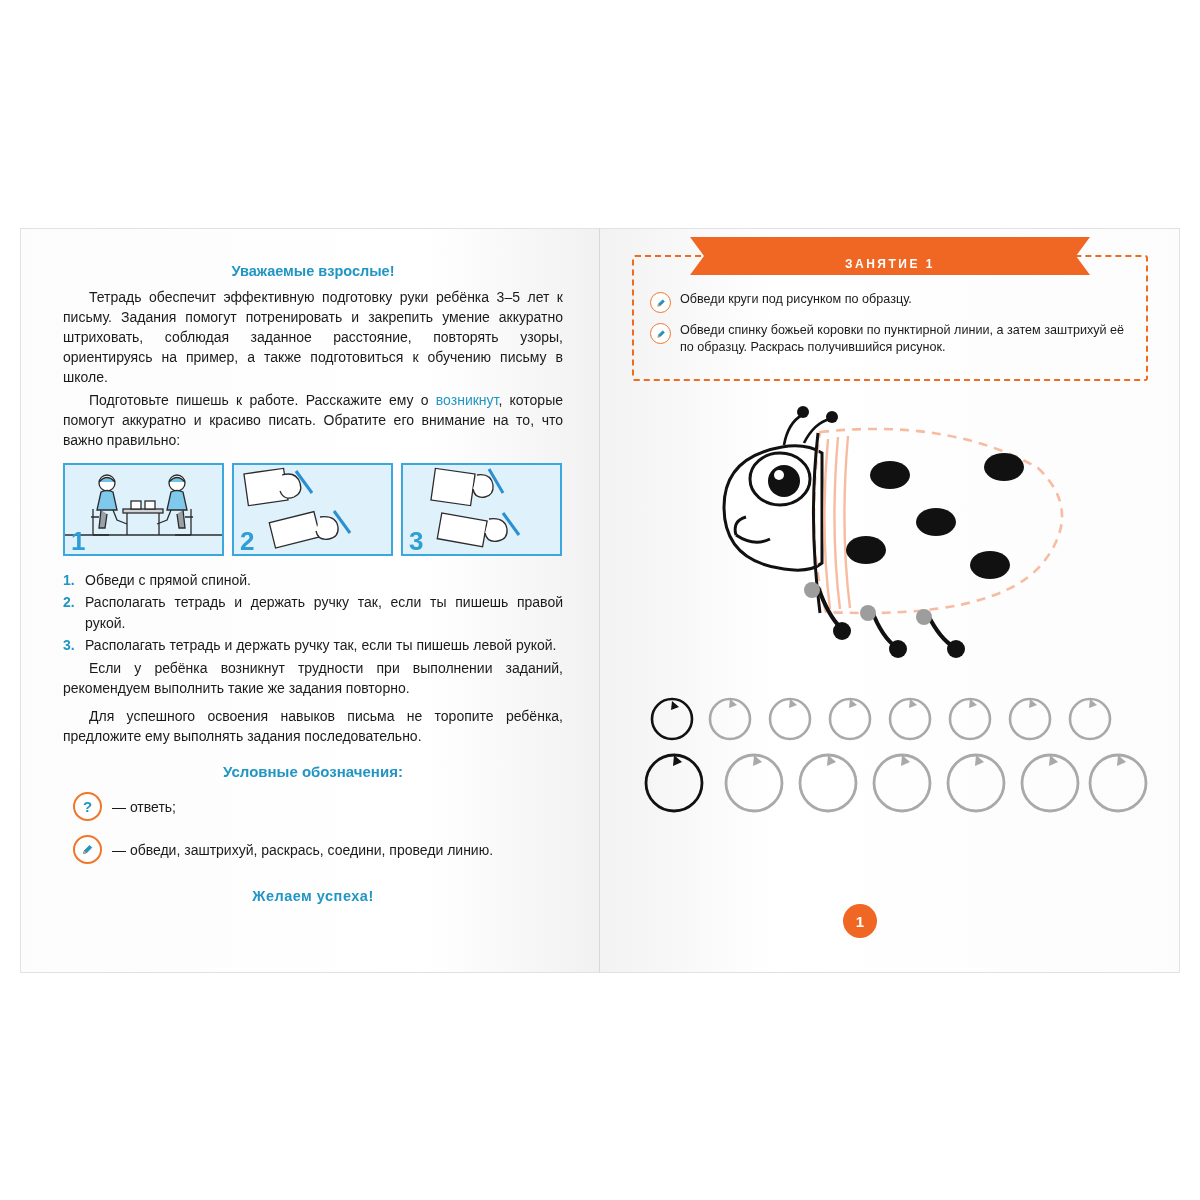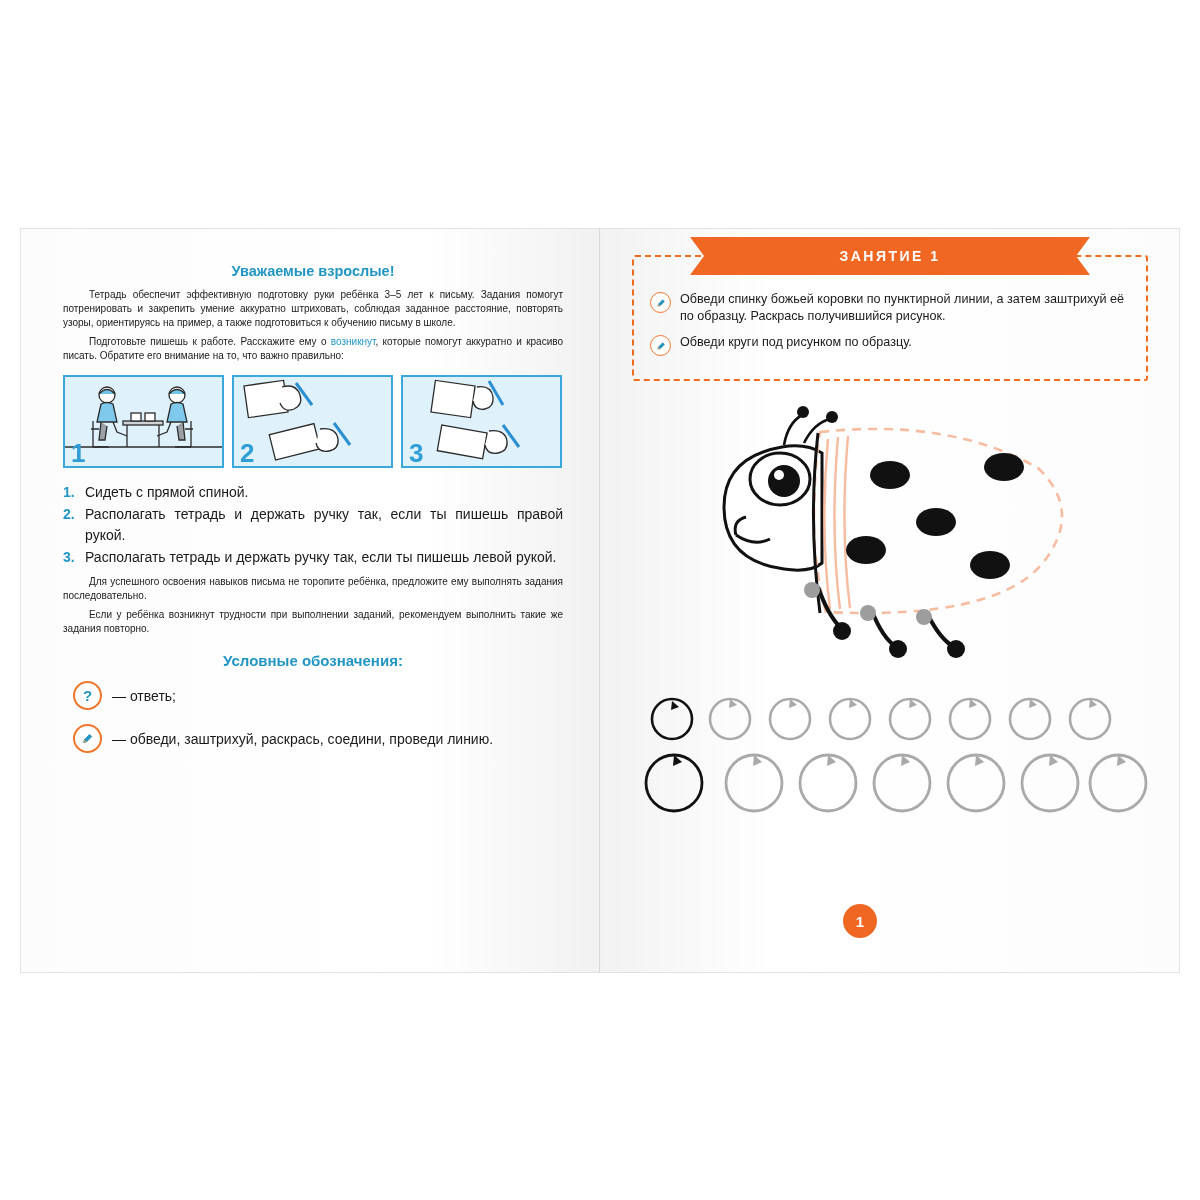--- a/index.html
+++ b/index.html
@@ -57,21 +57,21 @@
     width: 500px;
   }
   .head-blue {
     color: #2196c4;
     font-weight: bold;
     font-size: 14.5px;
     text-align: center;
     margin-bottom: 9px;
   }
   .para {
-    font-size: 10px;
+    font-size: 14px;
     line-height: 1.42;
     color: #1a1a1a;
     text-align: justify;
     margin: 4px 0 4px 0;
   }
   .para.indent { text-indent: 26px; }
   .blue-word { color: #2196c4; }
 
   
   .figs {
@@ -169,26 +169,26 @@
   .ribbon {
     position: absolute;
     left: 50%;
     top: -20px;
     transform: translateX(-50%);
     width: 400px;
     height: 38px;
   }
   .ribbon .label {
     position: absolute;
-    left: 0; top: 0;
+    left: 0; top: 8px;
     width: 100%; height: 100%;
     display: flex; align-items: center; justify-content: center;
     color: #ffffff;
     font-weight: bold;
-    font-size: 14px;
+    font-size: 12px;
     letter-spacing: 2.5px;
   }
   .task-item {
     display: flex;
     align-items: flex-start;
     gap: 9px;
     margin-bottom: 9px;
     font-size: 12.6px;
     line-height: 1.35;
     color: #1a1a1a;
@@ -280,82 +280,83 @@
               <path d="M86 4 l14 24" stroke="#2b8fd0" stroke-width="3"></path>
               <rect x="36" y="52" width="46" height="26" fill="#fff" transform="rotate(10 60 66)"></rect>
               <path d="M86 54 q16 -2 18 10 q1 10 -9 12 q-11 2 -13 -8" fill="#fff"></path>
               <path d="M100 48 l16 22" stroke="#2b8fd0" stroke-width="3"></path>
             </g>
           </svg>
           <span class="fig-num">3</span>
         </div>
       </div>
 
-      <p class="rule"><span class="num">1.</span><span>Сидеть с прямой спиной.</span></p>
+      <p class="rule"><span class="num">1.</span><span>Обведи с прямой спиной.</span></p>
 
       <p class="rule"><span class="num">2.</span><span>Располагать тетрадь и держать ручку так, если ты пишешь </span><b>правой</b><span> рукой.</span></p>
 
       <p class="rule"><span class="num">3.</span><span>Располагать тетрадь и держать ручку так, если ты пишешь </span><b>левой</b><span> рукой.</span></p>
 
+      <p class="para indent">Если у ребёнка возникнут трудности при выполнении заданий, рекомендуем выполнить такие же задания повторно.</p>
       <p class="para indent" style="margin-top:8px">Для успешного освоения навыков письма не торопите ребёнка, предложите ему выполнять задания последовательно.</p>
-      <p class="para indent">Если у ребёнка возникнут трудности при выполнении заданий, рекомендуем выполнить такие же задания повторно.</p>
 
       <div class="legend-title">Условные обозначения:</div>
 
       <div class="legend-row">
         <span class="badge">
             <span class="q">?</span>
           </span>
         <span class="legend-text">— ответь;</span>
       </div>
 
       <div class="legend-row">
         <span class="badge">
           <svg width="15" height="15" viewBox="0 0 15 15">
             <path d="M3.5 11.5 L4.2 8.8 L9.6 3.4 L11.8 5.6 L6.4 11 Z" fill="#2196c4" stroke="#1d7fa6" stroke-width=".7"></path>
             <path d="M3.5 11.5 L4.2 8.8 L6.4 11 Z" fill="#f0a04a"></path>
           </svg>
         </span>
         <span class="legend-text" style="max-width:420px">— обведи, заштрихуй, раскрась, соедини, проведи линию.</span>
       </div>
 
+      <div class="wish">Желаем успеха!</div>
     </div>
   </div>
 
   <div class="gutter"></div>
 
   <div class="page page-right">
     <div class="right-inner">
 
       <div class="task-box">
         <div class="ribbon">
           <svg width="400" height="38" viewBox="0 0 400 38">
             <path d="M0 0 L400 0 L386 19 L400 38 L0 38 L14 19 Z" fill="#ef6722"></path>
           </svg>
           <div class="label">ЗАНЯТИЕ 1</div>
+        </div>
+
+        <div class="task-item">
+          <span class="badge">
+            <svg width="12" height="12" viewBox="0 0 15 15">
+              <path d="M3.5 11.5 L4.2 8.8 L9.6 3.4 L11.8 5.6 L6.4 11 Z" fill="#2196c4" stroke="#1d7fa6" stroke-width=".7"></path>
+              <path d="M3.5 11.5 L4.2 8.8 L6.4 11 Z" fill="#f0a04a"></path>
+            </svg>
+          </span>
+          <span>Обведи круги под рисунком по образцу.</span>
         </div>
 
         <div class="task-item">
           <span class="badge">
             <svg width="12" height="12" viewBox="0 0 15 15">
               <path d="M3.5 11.5 L4.2 8.8 L9.6 3.4 L11.8 5.6 L6.4 11 Z" fill="#2196c4" stroke="#1d7fa6" stroke-width=".7"></path>
               <path d="M3.5 11.5 L4.2 8.8 L6.4 11 Z" fill="#f0a04a"></path>
             </svg>
           </span>
           <span>Обведи спинку божьей коровки по пунктирной линии, а затем заштрихуй её по образцу. Раскрась получившийся рисунок.</span>
-        </div>
-
-        <div class="task-item">
-          <span class="badge">
-            <svg width="12" height="12" viewBox="0 0 15 15">
-              <path d="M3.5 11.5 L4.2 8.8 L9.6 3.4 L11.8 5.6 L6.4 11 Z" fill="#2196c4" stroke="#1d7fa6" stroke-width=".7"></path>
-              <path d="M3.5 11.5 L4.2 8.8 L6.4 11 Z" fill="#f0a04a"></path>
-            </svg>
-          </span>
-          <span>Обведи круги под рисунком по образцу.</span>
         </div>
       </div>
 
       <div class="bug-area">
         <svg width="516" height="300" viewBox="0 0 516 300">
 
           <g stroke="#111" stroke-width="2.6" fill="none">
             <path d="M152 58 q4 -22 18 -30"></path>
             <path d="M172 56 q10 -20 26 -24"></path>
           </g>

